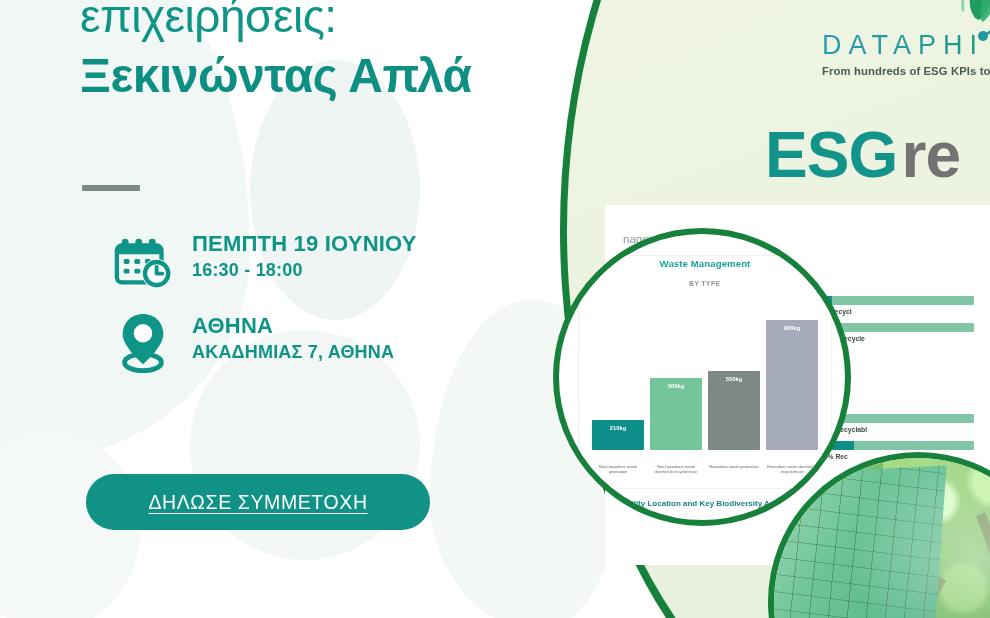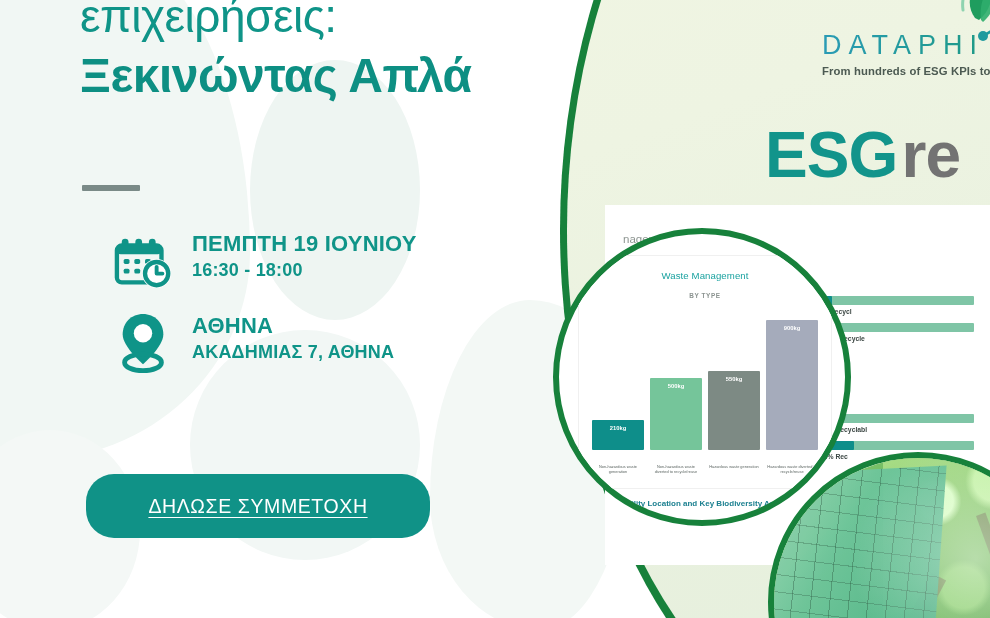--- a/index.html
+++ b/index.html
@@ -36,21 +36,21 @@
 
   .info { position:absolute; left:80px; top:228px; }
   .info-row { display:flex; align-items:flex-start; margin-bottom:18px;margin-left:34px; }
   .info-icon { width:78px; flex:0 0 78px; display:flex; align-items:flex-start; justify-content:flex-start; padding-top:2px;}
   .info-text { padding-top:2px; }
   .info-text .t1 { font-size:22px; font-weight:bold; color:#0f9488; line-height:27px; letter-spacing:0.2px; white-space:nowrap;}
   .info-text .t2 { font-size:18px; font-weight:bold; color:#0f9488; line-height:27px; letter-spacing:0.2px; white-space:nowrap;}
 
   .cta {
     position:absolute; left:86px; top:474px;
-    width:344px; height:64px; border-radius:28px;
+    width:344px; height:56px; border-radius:28px;
     background:#109287; border:none; cursor:pointer;
     display:flex; align-items:center; justify-content:center;
   }
   .cta span {
     color:#ffffff; font-size:19.5px; font-weight:500; letter-spacing:0.6px;
     text-decoration:underline; text-underline-offset:4px;
   }
 
   
   .rightwrap { position:absolute; left:560px; top:-330px; width:760px; height:1120px; z-index:2; }
@@ -91,21 +91,21 @@
   .chartcircle {
     position:absolute; left:553px; top:228px; width:298px; height:298px;
     border-radius:50%; overflow:hidden;
     border:6px solid #17813b; background:#ffffff; z-index:7;
   }
   .chartcard {
     position:absolute; left:20px; top:22px; width:252px; height:232px;
     background:#ffffff; border-radius:4px;
     box-shadow:0 0 0 1px #f0f0f0;
   }
-  .chart-title { text-align:center; font-size:9.6px; font-weight:normal; color:#1aa2a0; margin-top:14px; letter-spacing:0.1px;}
+  .chart-title { text-align:center; font-size:9.6px; font-weight:bold; color:#1aa2a0; margin-top:2px; letter-spacing:0.1px;}
   .chart-sub { text-align:center; font-size:6.4px; color:#8b9390; margin-top:11px; letter-spacing:0.6px; font-weight:600;}
   .plot { position:absolute; left:10px; right:10px; bottom:38px; top:60px; display:flex; align-items:flex-end; justify-content:space-around; }
   .barcol { width:52px; display:flex; flex-direction:column; align-items:center; }
   .bar { width:52px; border-radius:1px; position:relative; }
   .bar .val { position:absolute; top:5px; left:0; right:0; text-align:center; font-size:5.8px; color:#ffffff; font-weight:bold; }
   .barlabels { position:absolute; left:10px; right:10px; bottom:14px; display:flex; justify-content:space-around; }
   .barlabel { width:52px; font-size:3.9px; line-height:5px; color:#5d6663; text-align:center; }
 
   .circ-caption {
     position:absolute; left:0; right:0; bottom:12px; text-align:center;

